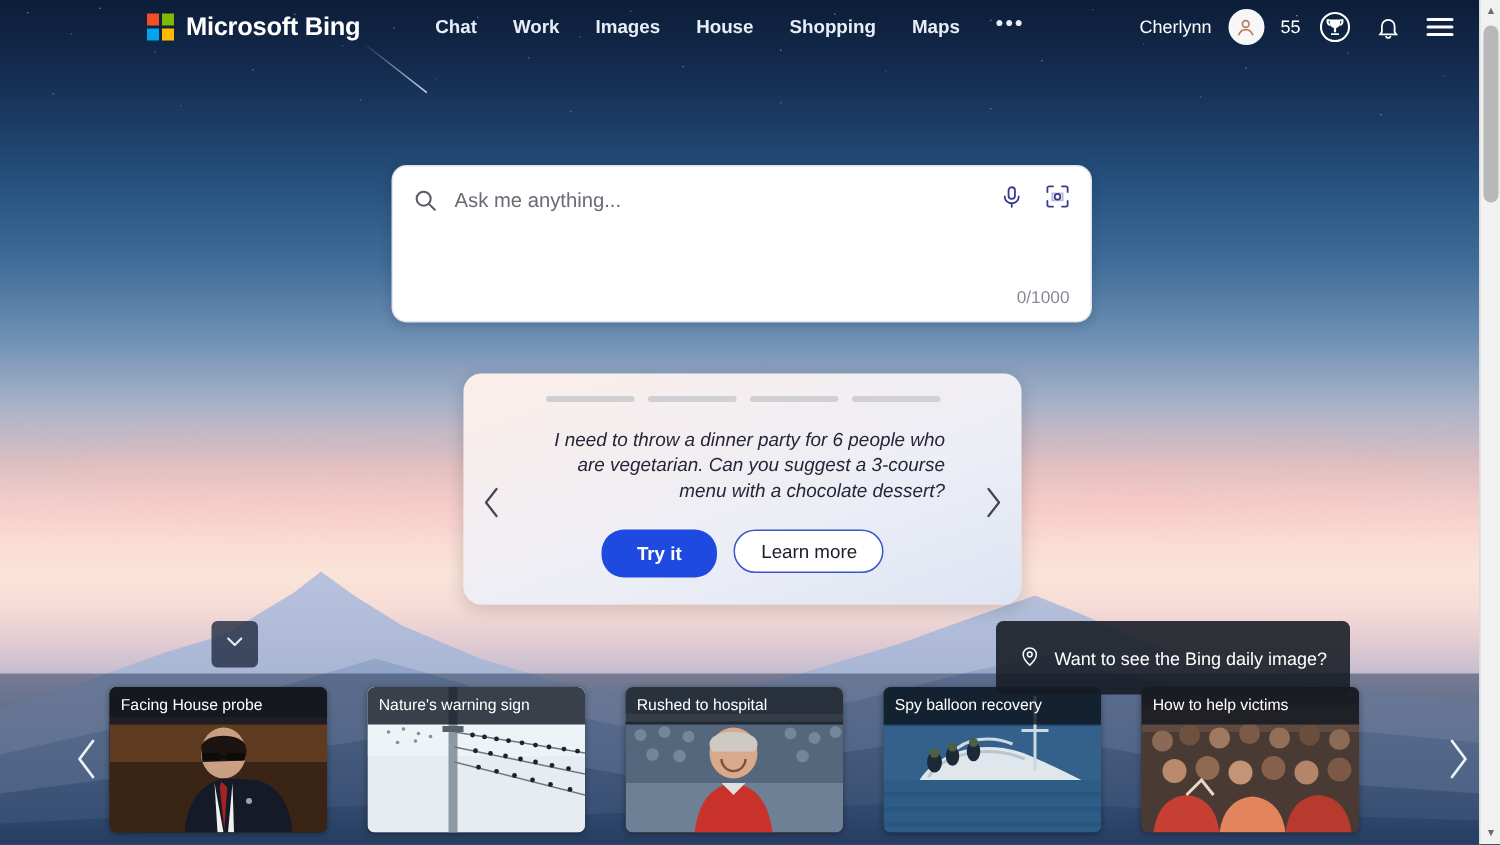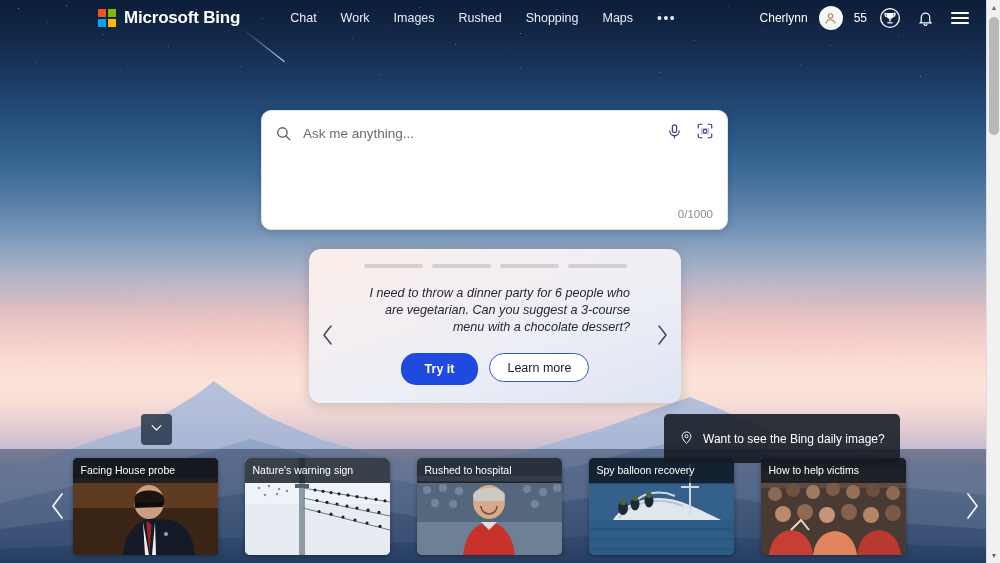--- a/index.html
+++ b/index.html
@@ -83,38 +83,38 @@
   .brand { display: flex; align-items: center; gap: 8px; margin-left: 98px; }
   .ms-logo { width: 18px; height: 18px; display: grid;
     grid-template-columns: 1fr 1fr; grid-template-rows: 1fr 1fr; gap: 1.5px; }
   .ms-logo i { display: block; }
   .ms-logo i:nth-child(1){ background:#f25022; }
   .ms-logo i:nth-child(2){ background:#7fba00; }
   .ms-logo i:nth-child(3){ background:#00a4ef; }
   .ms-logo i:nth-child(4){ background:#ffb900; }
   .brand-name { color:#fff; font-size: 17px; font-weight: 600; letter-spacing: -.2px; }
 
-  .nav { display: flex; align-items: center; gap: 24px; margin-left: 50px; }
+  .nav { display: flex; align-items: flex-start; gap: 24px; margin-left: 50px; font-weight: bold; }
   .nav a { color: #e9eef6; font-size: 12.5px; text-decoration: none; white-space: nowrap; }
   .nav .more { color:#e9eef6; font-size: 14px; letter-spacing: 1.5px; line-height: 8px; }
 
   .hdr-right { margin-left: auto; display: flex; align-items: center; gap: 11px; margin-right: 14px; }
   .user-name { color:#fff; font-size: 12px; }
   .avatar {
     width: 24px; height: 24px; border-radius: 50%; background: #f7f7f7;
     display:flex; align-items:center; justify-content:center; color:#b98060;
   }
   .rw-count { color:#fff; font-size: 12px; }
   .icon-btn { width: 24px; height: 24px; display:flex; align-items:center; justify-content:center; color:#fff; }
   .hamburger { display:flex; flex-direction:column; gap:3px; width: 18px; }
   .hamburger i { display:block; height: 2px; background:#fff; border-radius:1px; }
 
   
   #searchbox {
-    position: absolute; top: 110px; left: 261px; width: 467px; height: 120px;
+    position: absolute; top: 110px; left: 261px; width: 467px; height: 105px;
     background: #fff; border: 1px solid #e3e3e8; border-radius: 10px;
     box-shadow: 0 2px 7px rgba(10,20,40,.18); z-index: 20;
   }
   .sb-row { display:flex; align-items:center; padding: 11px 13px 0 13px; }
   .sb-search-ic { width: 20px; color:#5a5a66; display:flex; align-items:center; }
   .sb-input {
     flex: 1; border: none; outline: none; font-size: 13.5px; color: #2b2b33;
     font-family: "Liberation Sans", sans-serif; padding-left: 8px; background: transparent;
   }
   .sb-input::placeholder { color: #6a6a75; }
@@ -294,21 +294,21 @@
         <i></i>
         <i></i>
     </span>
     <span class="brand-name">Microsoft Bing</span>
   </div>
 
   <nav class="nav">
     <a href="#">Chat</a>
     <a href="#">Work</a>
     <a href="#">Images</a>
-    <a href="#">Rushed</a>
+    <a href="#">House</a>
     <a href="#">Shopping</a>
     <a href="#">Maps</a>
     <span class="more">•••</span>
   </nav>
 
   <div class="hdr-right">
     <span class="user-name">Cherlynn</span>
     <span class="avatar">
       <svg width="15" height="15" viewBox="0 0 24 24" fill="none" stroke="#b98060" stroke-width="1.8">
         <circle cx="12" cy="8" r="3.6"></circle>

